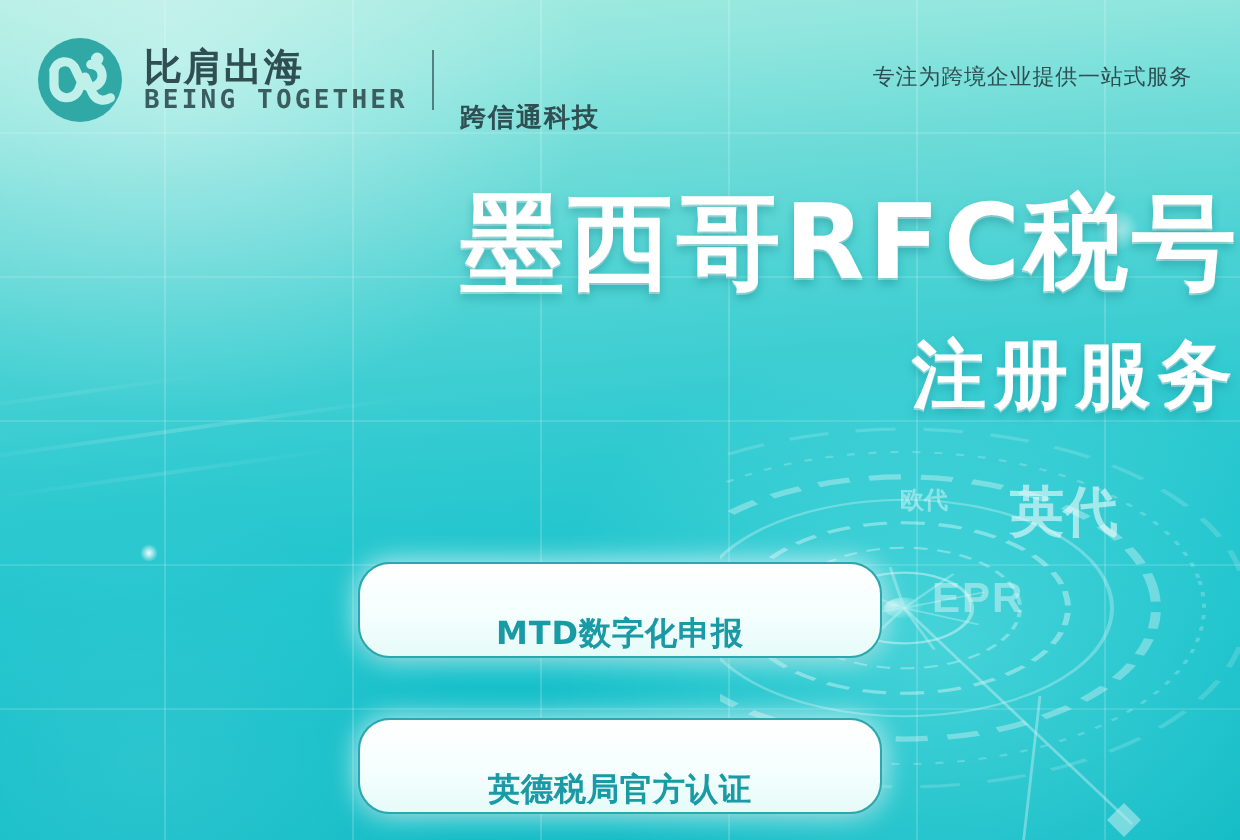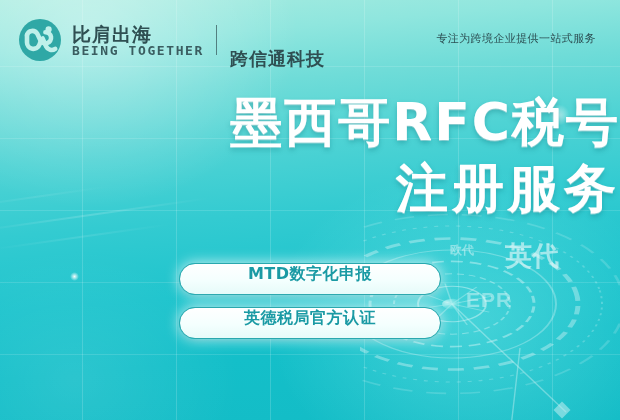--- a/index.html
+++ b/index.html
@@ -111,21 +111,21 @@
   .brand-en {
     font-size:13px; font-weight:bold; color:#3a5d60;
     letter-spacing:1.6px; line-height:10px; margin-top:1px;
     font-family:"DejaVu Sans Mono","Liberation Mono",monospace;
   }
   .divider {
     width:1px; height:30px; margin:0 13px 0 12px;
     background:#3a5c5f; opacity:.75;
   }
   .brand-sub {
-    font-size:18px; font-weight:bold; color:#2f4f52;
+    font-size:13px; font-weight:bold; color:#2f4f52;
     letter-spacing:1px;
     font-family:"DejaVu Sans","Liberation Sans",sans-serif;
     margin-top:38px;
   }
   .tagline {
     position:absolute; right:24px; top:31px;
     font-size:11px; color:#2c4f53; letter-spacing:.4px;
     font-family:Liberation Mono, monospace;
     padding-left:32px;
   }
@@ -152,35 +152,36 @@
     color:#ffffff;
     font-weight:bold;
     font-family:"DejaVu Sans","Liberation Sans",sans-serif;
     text-shadow:
        0 3px 5px rgba(17,120,128,.38),
        0 1px 0 rgba(255,255,255,.6);
     white-space:nowrap;
     text-align:right;
   }
   .title-1 { font-size:52px; line-height:60px; letter-spacing:2px; }
-  .title-2 { font-size:52px; line-height:60px; letter-spacing:4px; margin-top:6px; }
+  .title-2 { font-size:37px; line-height:60px; letter-spacing:4px; margin-top:6px; }
 
   
   .pills {
     position:absolute; left:0; top:263px; width:620px;
     display:flex; flex-direction:column; align-items:center;
     gap:12px;
   }
   .pill {
-    width:262px; height:32px;
+    width:262px; height:48px;
     border-radius:16px;
     border:1.6px solid #2aa8ae;
     background:linear-gradient(180deg,#ffffff 0%,#f4fffe 55%,#e6fbf9 100%);
-    display:flex; align-items:flex-start; justify-content:center;
+    display:flex; align-items:flex-end; justify-content:center;
     box-shadow:0 0 14px rgba(255,255,255,.80), 0 2px 4px rgba(20,120,125,.18);
+    margin-top:18px;
   }
   .pill-label {
     font-size:16px; font-weight:bold;
     color:#1a9aa4;
     letter-spacing:.5px;
     font-family:"DejaVu Sans","Liberation Sans",sans-serif;
     white-space:nowrap;
   }
   .pill-3 .pill-label { font-size:15.5px; letter-spacing:0; }
 </style>

